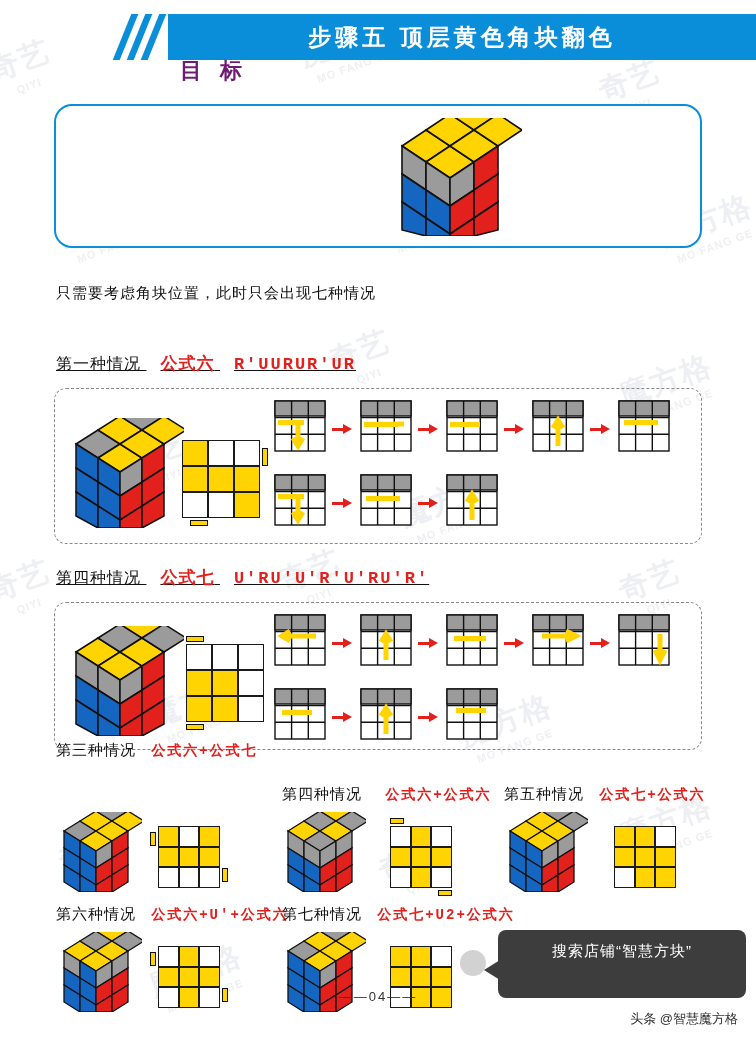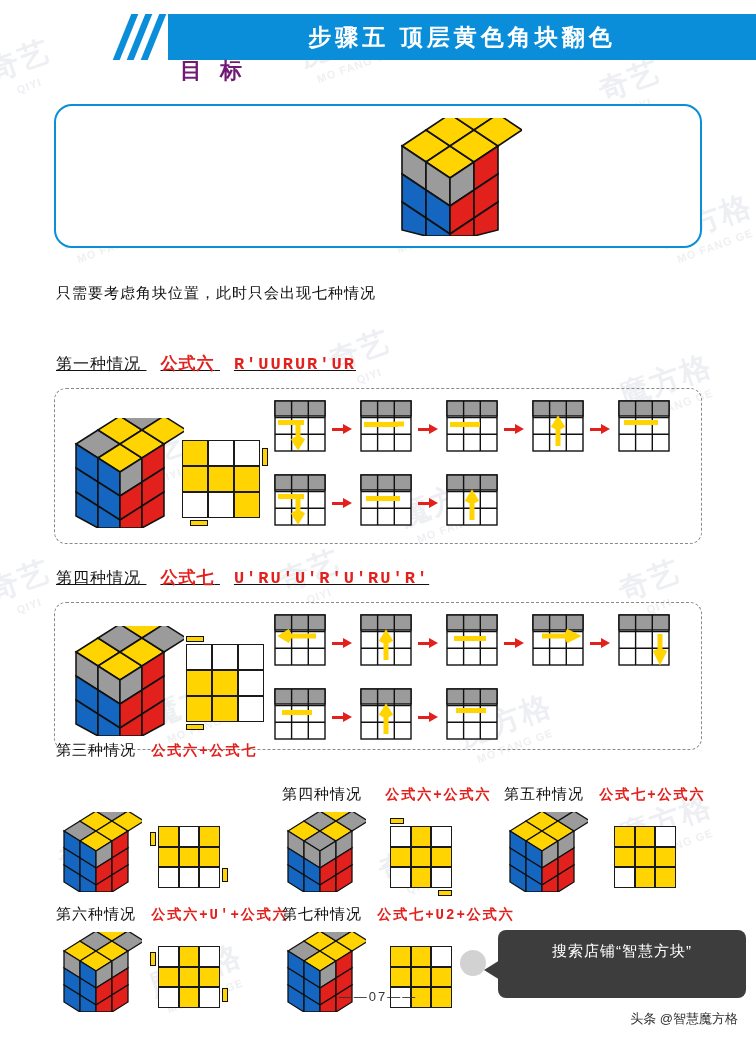--- a/index.html
+++ b/index.html
@@ -841,14 +841,14 @@
   <div style="background:#fff;"></div>
     <div style="background:#ffd400;"></div>
     <div style="background:#ffd400;"></div>
 </div>
 
 <div class="promo-dot"></div>
 <div class="promo">
   <div>搜索店铺“智慧方块”</div>
 </div>
 
-<div class="footer-page">——07——</div>
+<div class="footer-page">——04——</div>
 <div class="footer-credit">头条 @智慧魔方格</div>
 
 </body></html>

